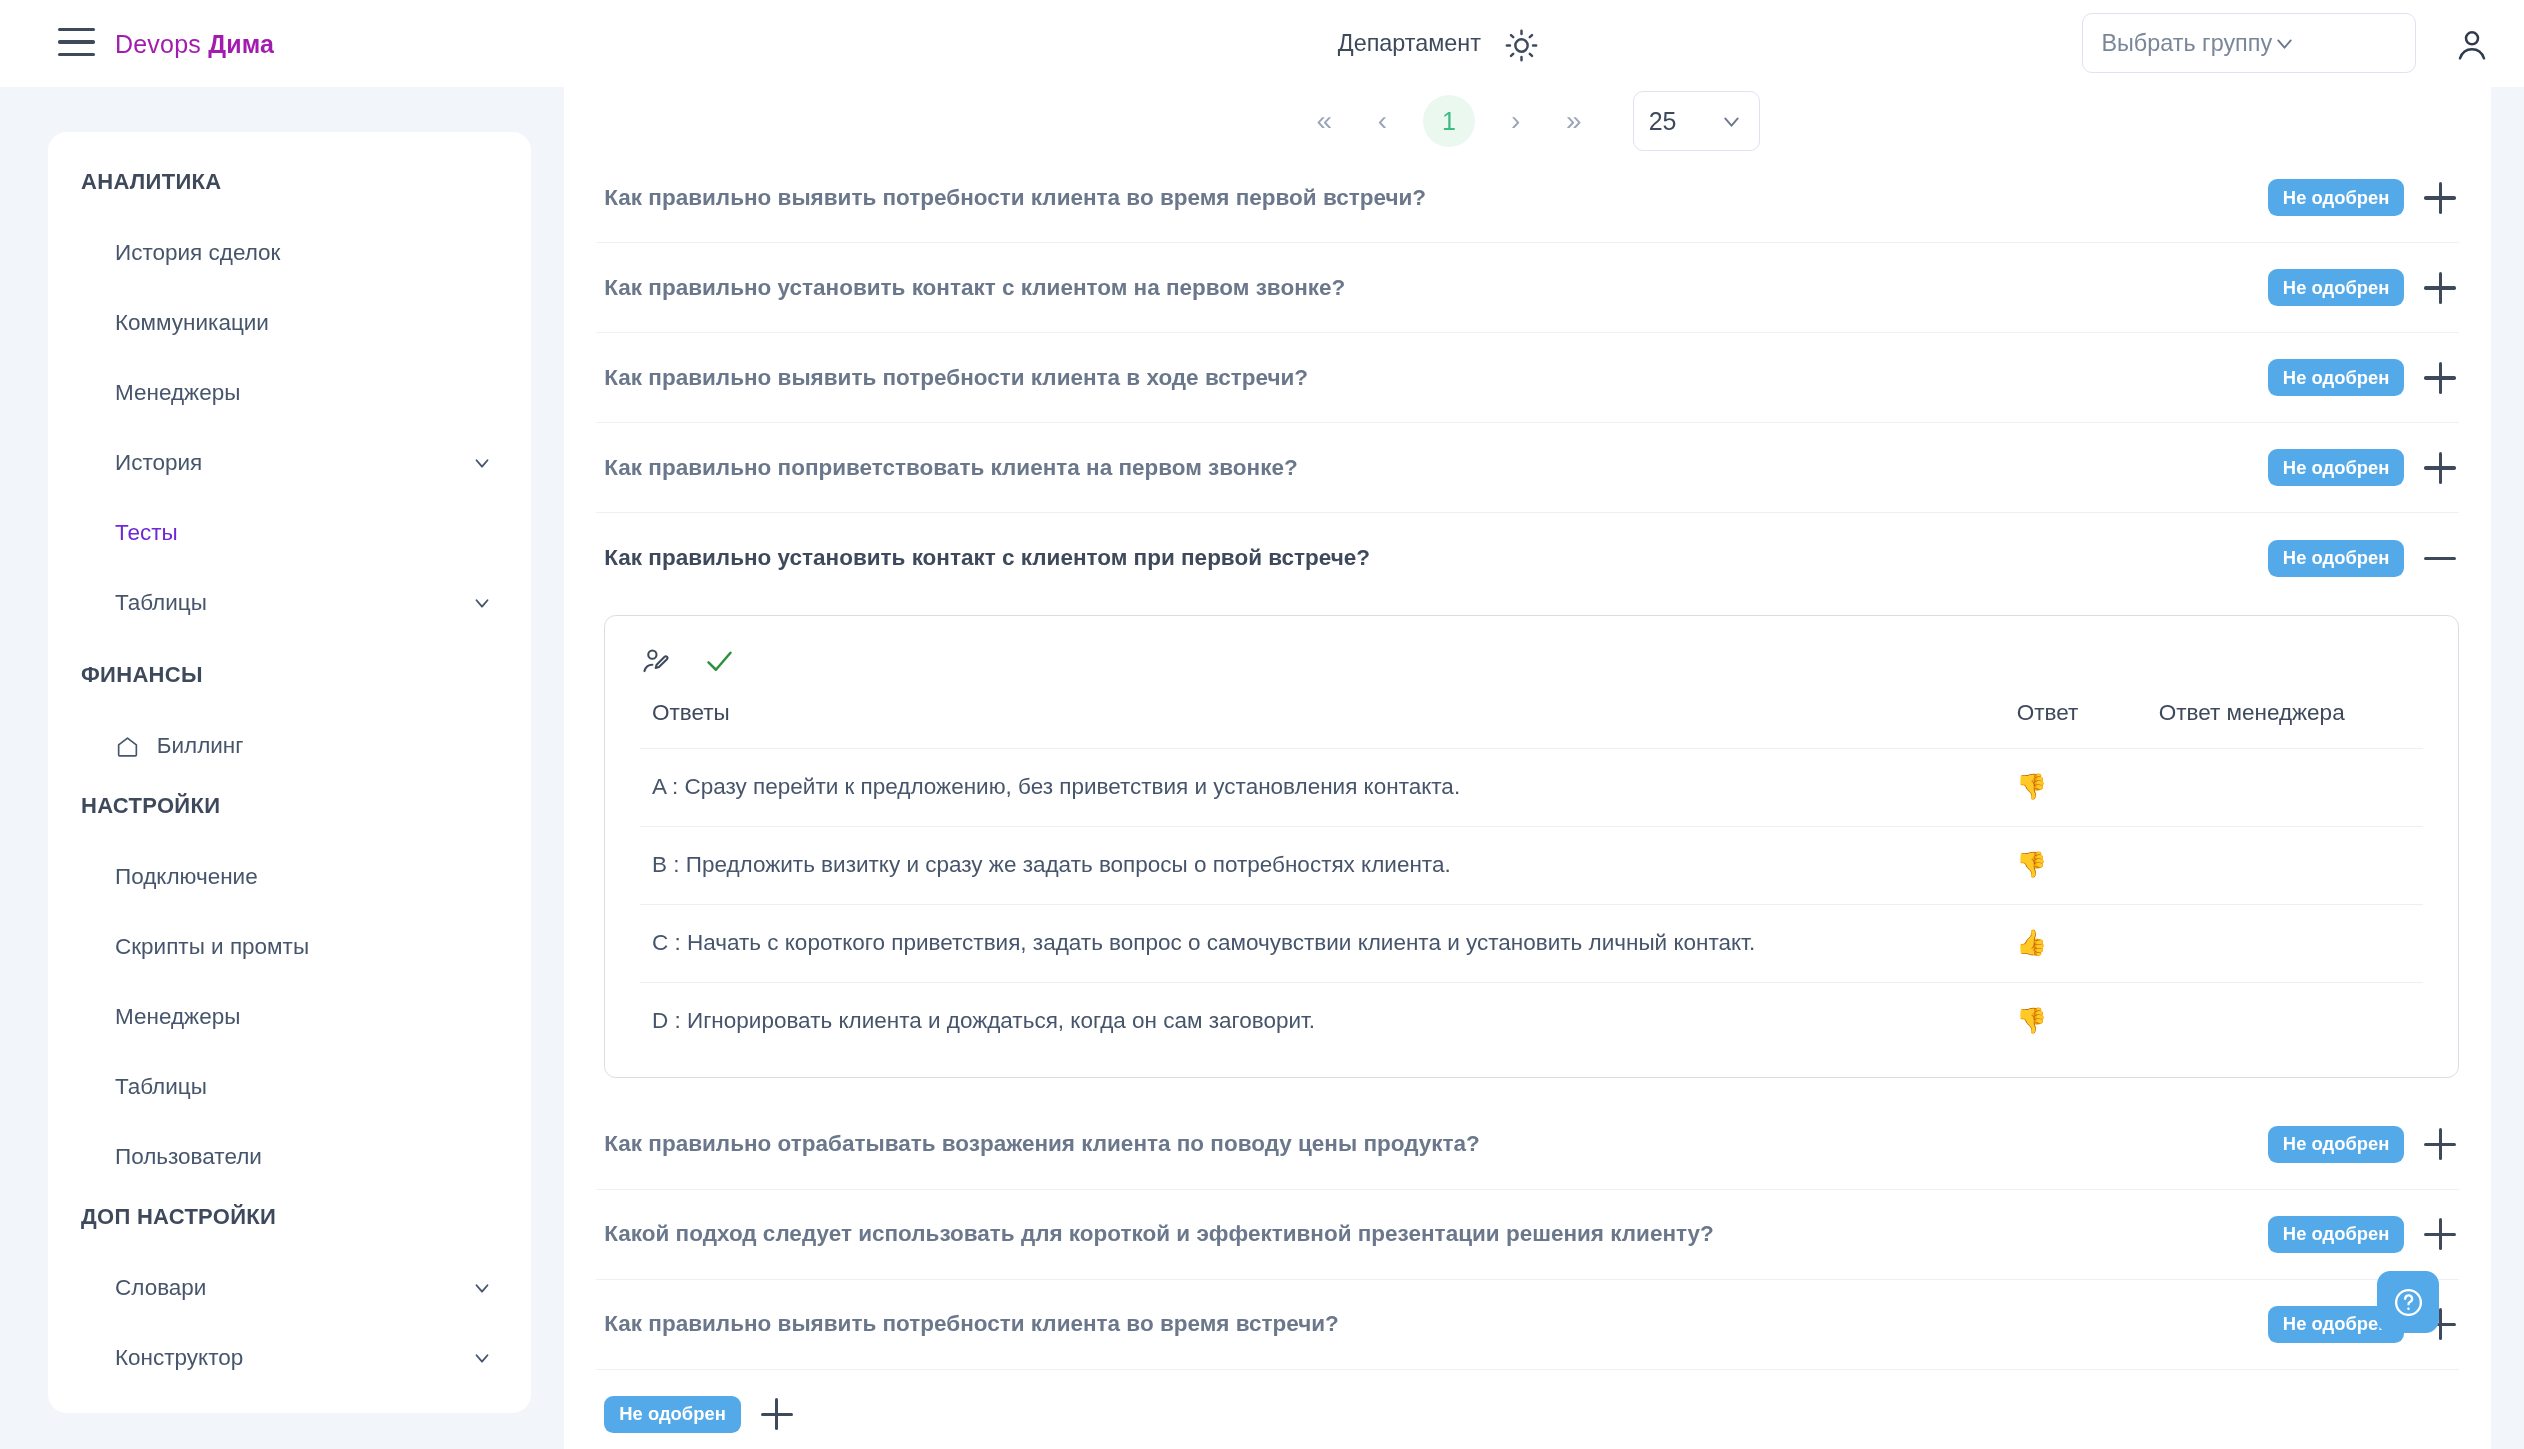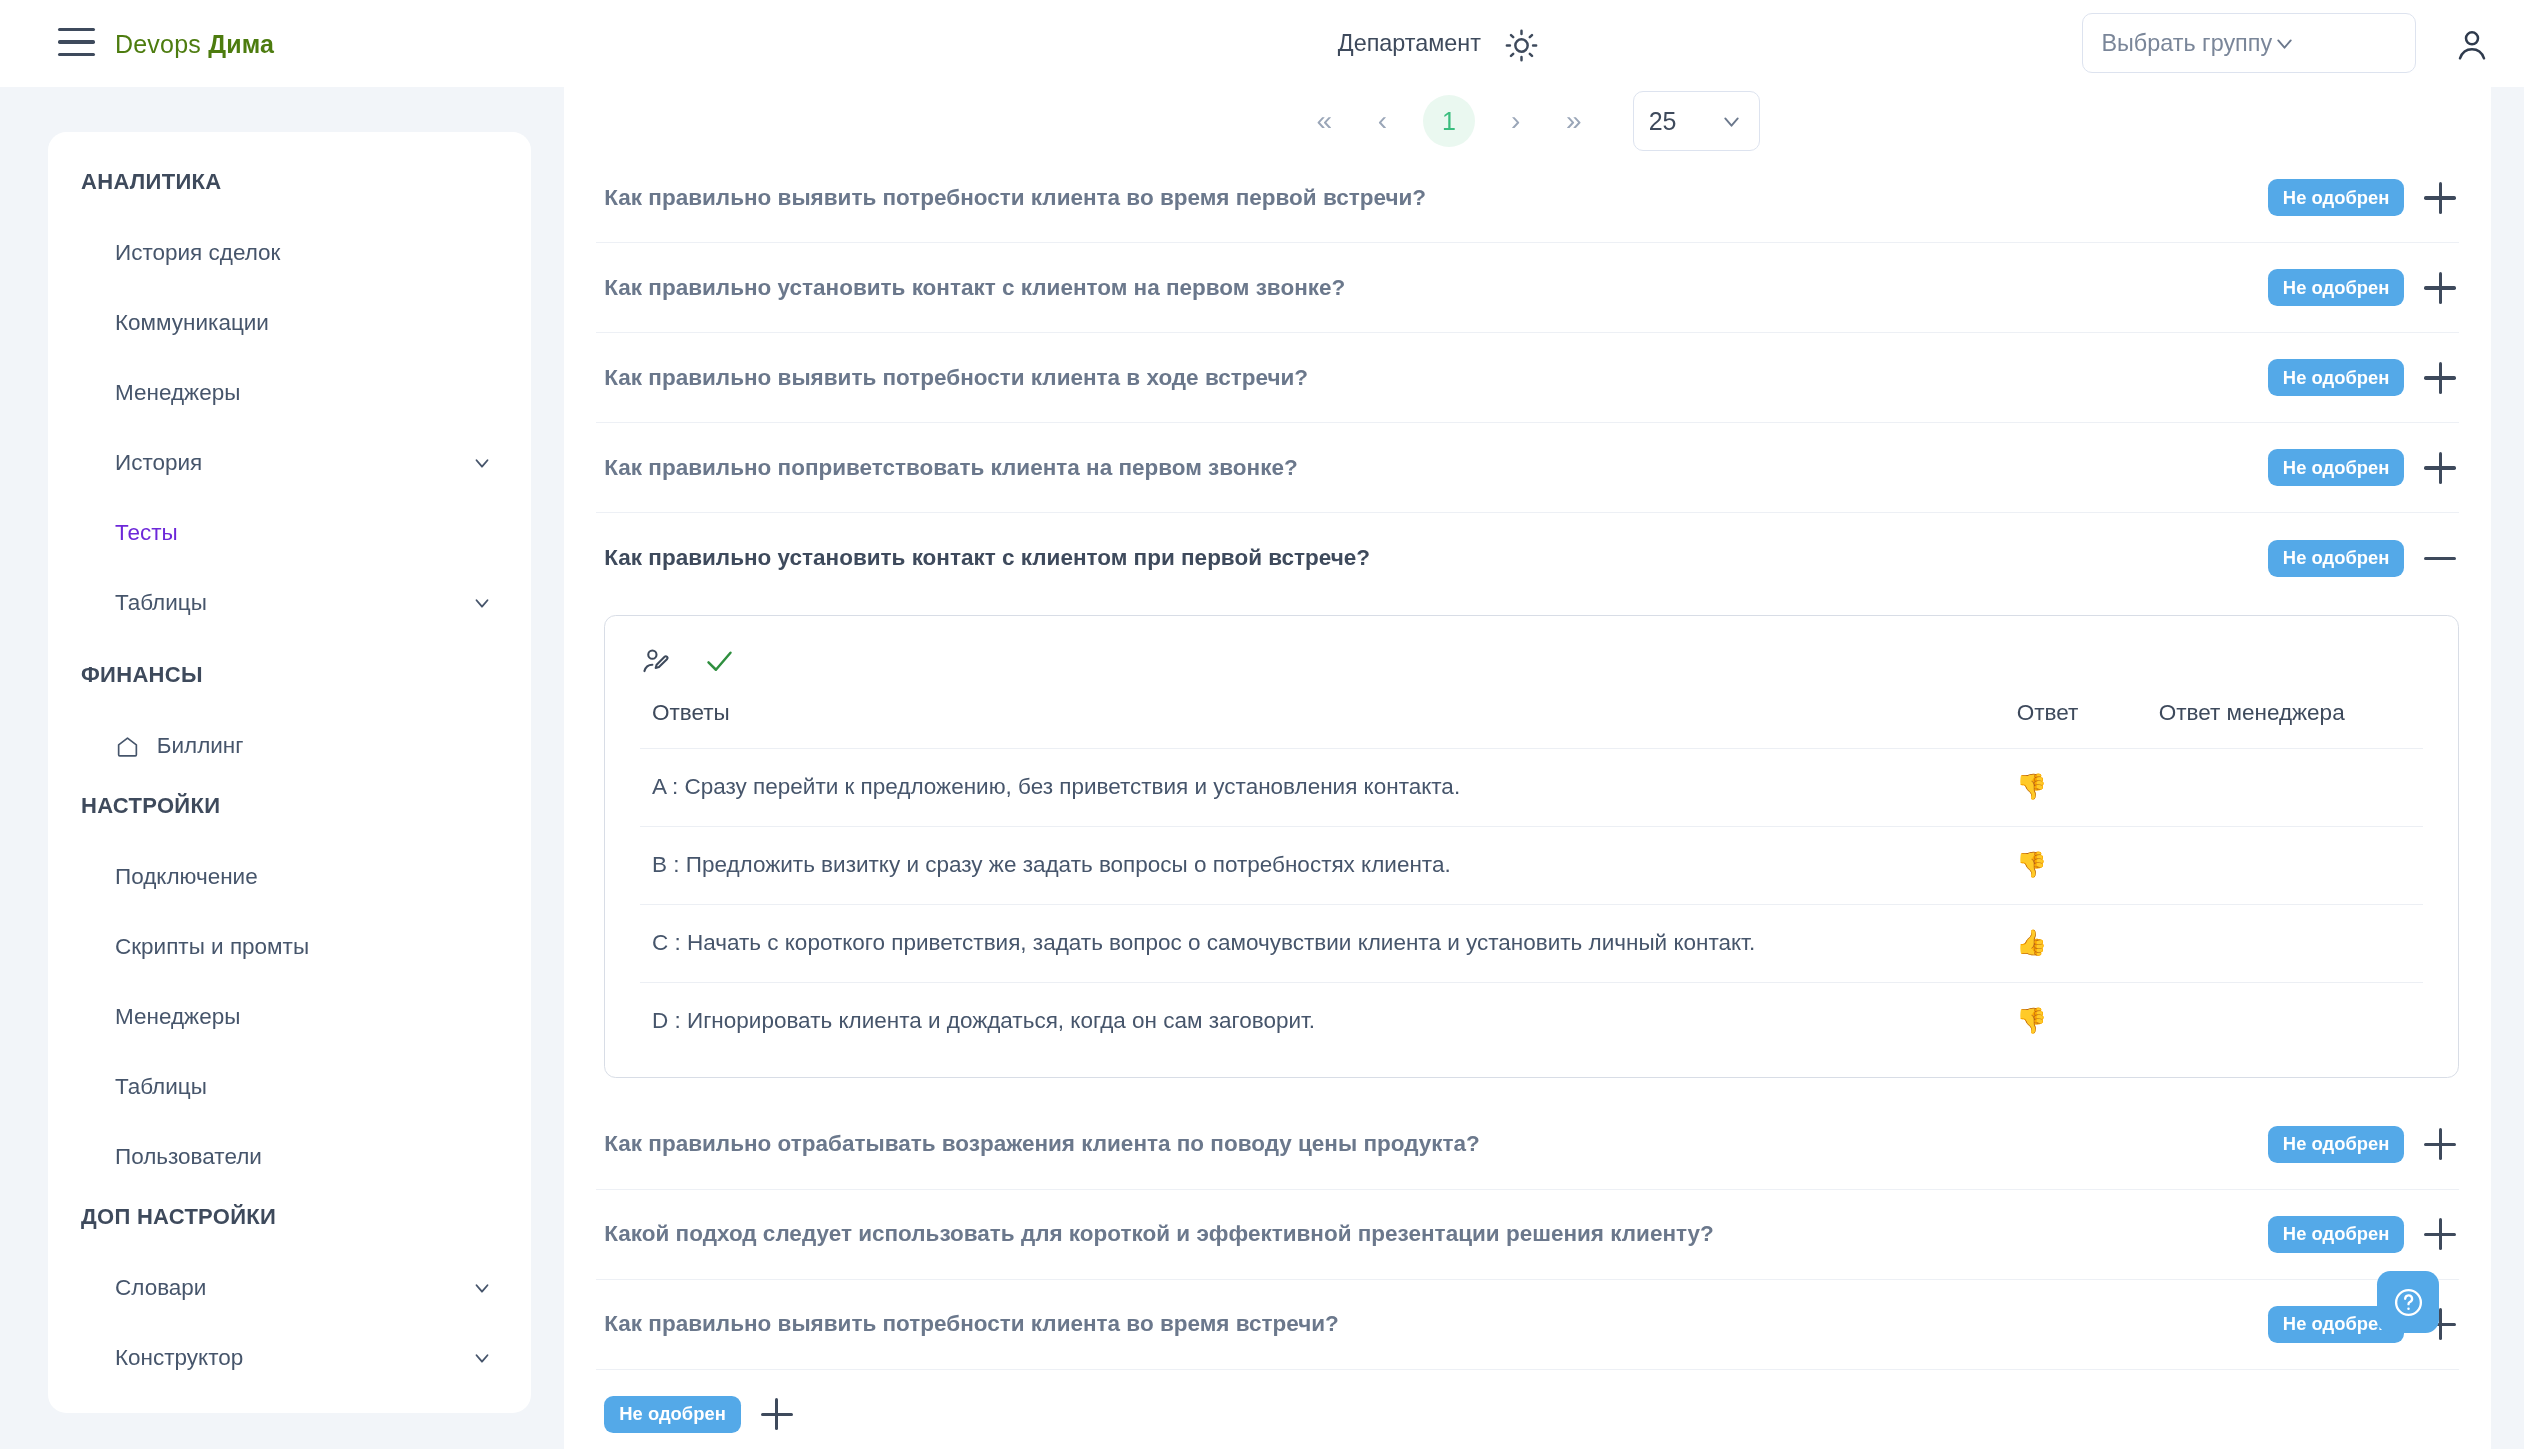--- a/index.html
+++ b/index.html
@@ -19,21 +19,21 @@
   }
   .burger {
     position: absolute; left: 58px; top: 28px;
     width: 37px; height: 28px;
     display: flex; flex-direction: column; justify-content: space-between;
     cursor: pointer;
   }
   .burger span { display: block; height: 3.3px; background: #3e4a5c; border-radius: 1.7px; }
   .brand {
     position: absolute; left: 115px; top: 30px;
-    font-size: 25px; color: #4d7c0f; letter-spacing: 0.2px;
+    font-size: 25px; color: #a21caf; letter-spacing: 0.2px;
     white-space: nowrap;
   }
   .brand b { font-weight: 700; }
 
   .center-title {
     position: absolute; left: 0; top: 6.7px; width: 2525px;
     text-align: center; line-height: 1.45;
     font-size: 23.4px; color: #3e4a5c;
   }
   .center-title .l1, .center-title .l2 { display: block; }

